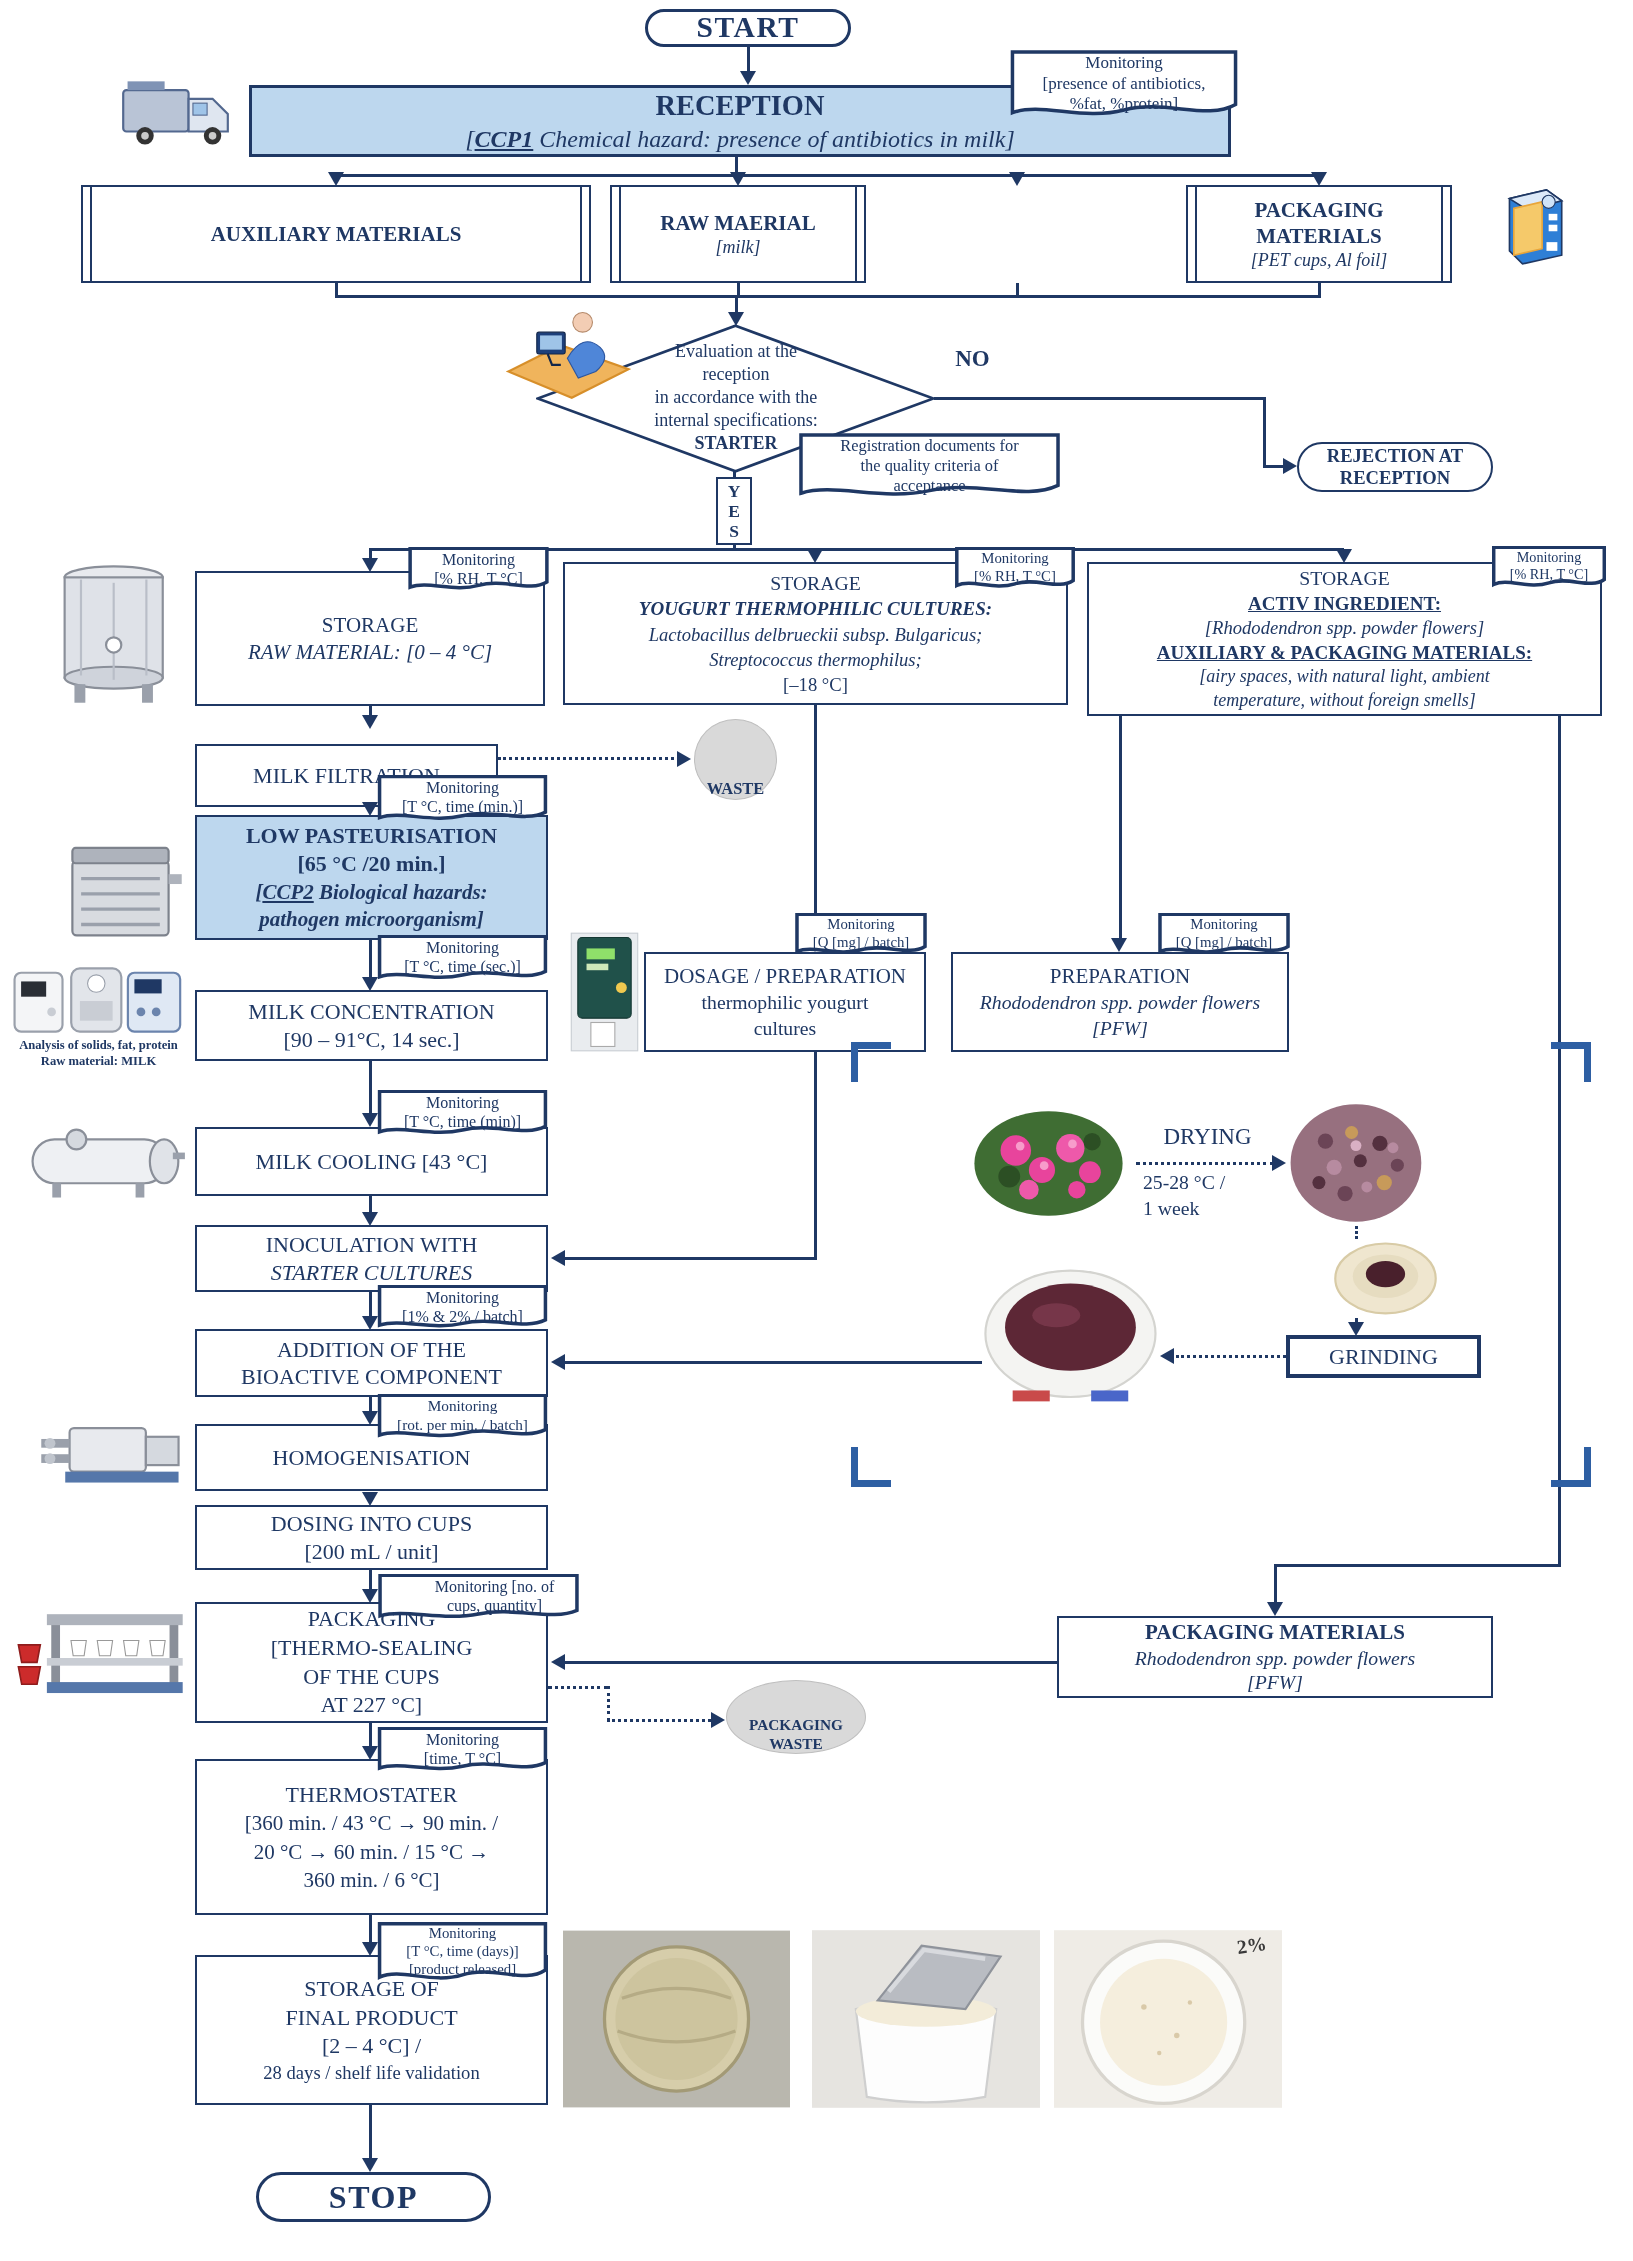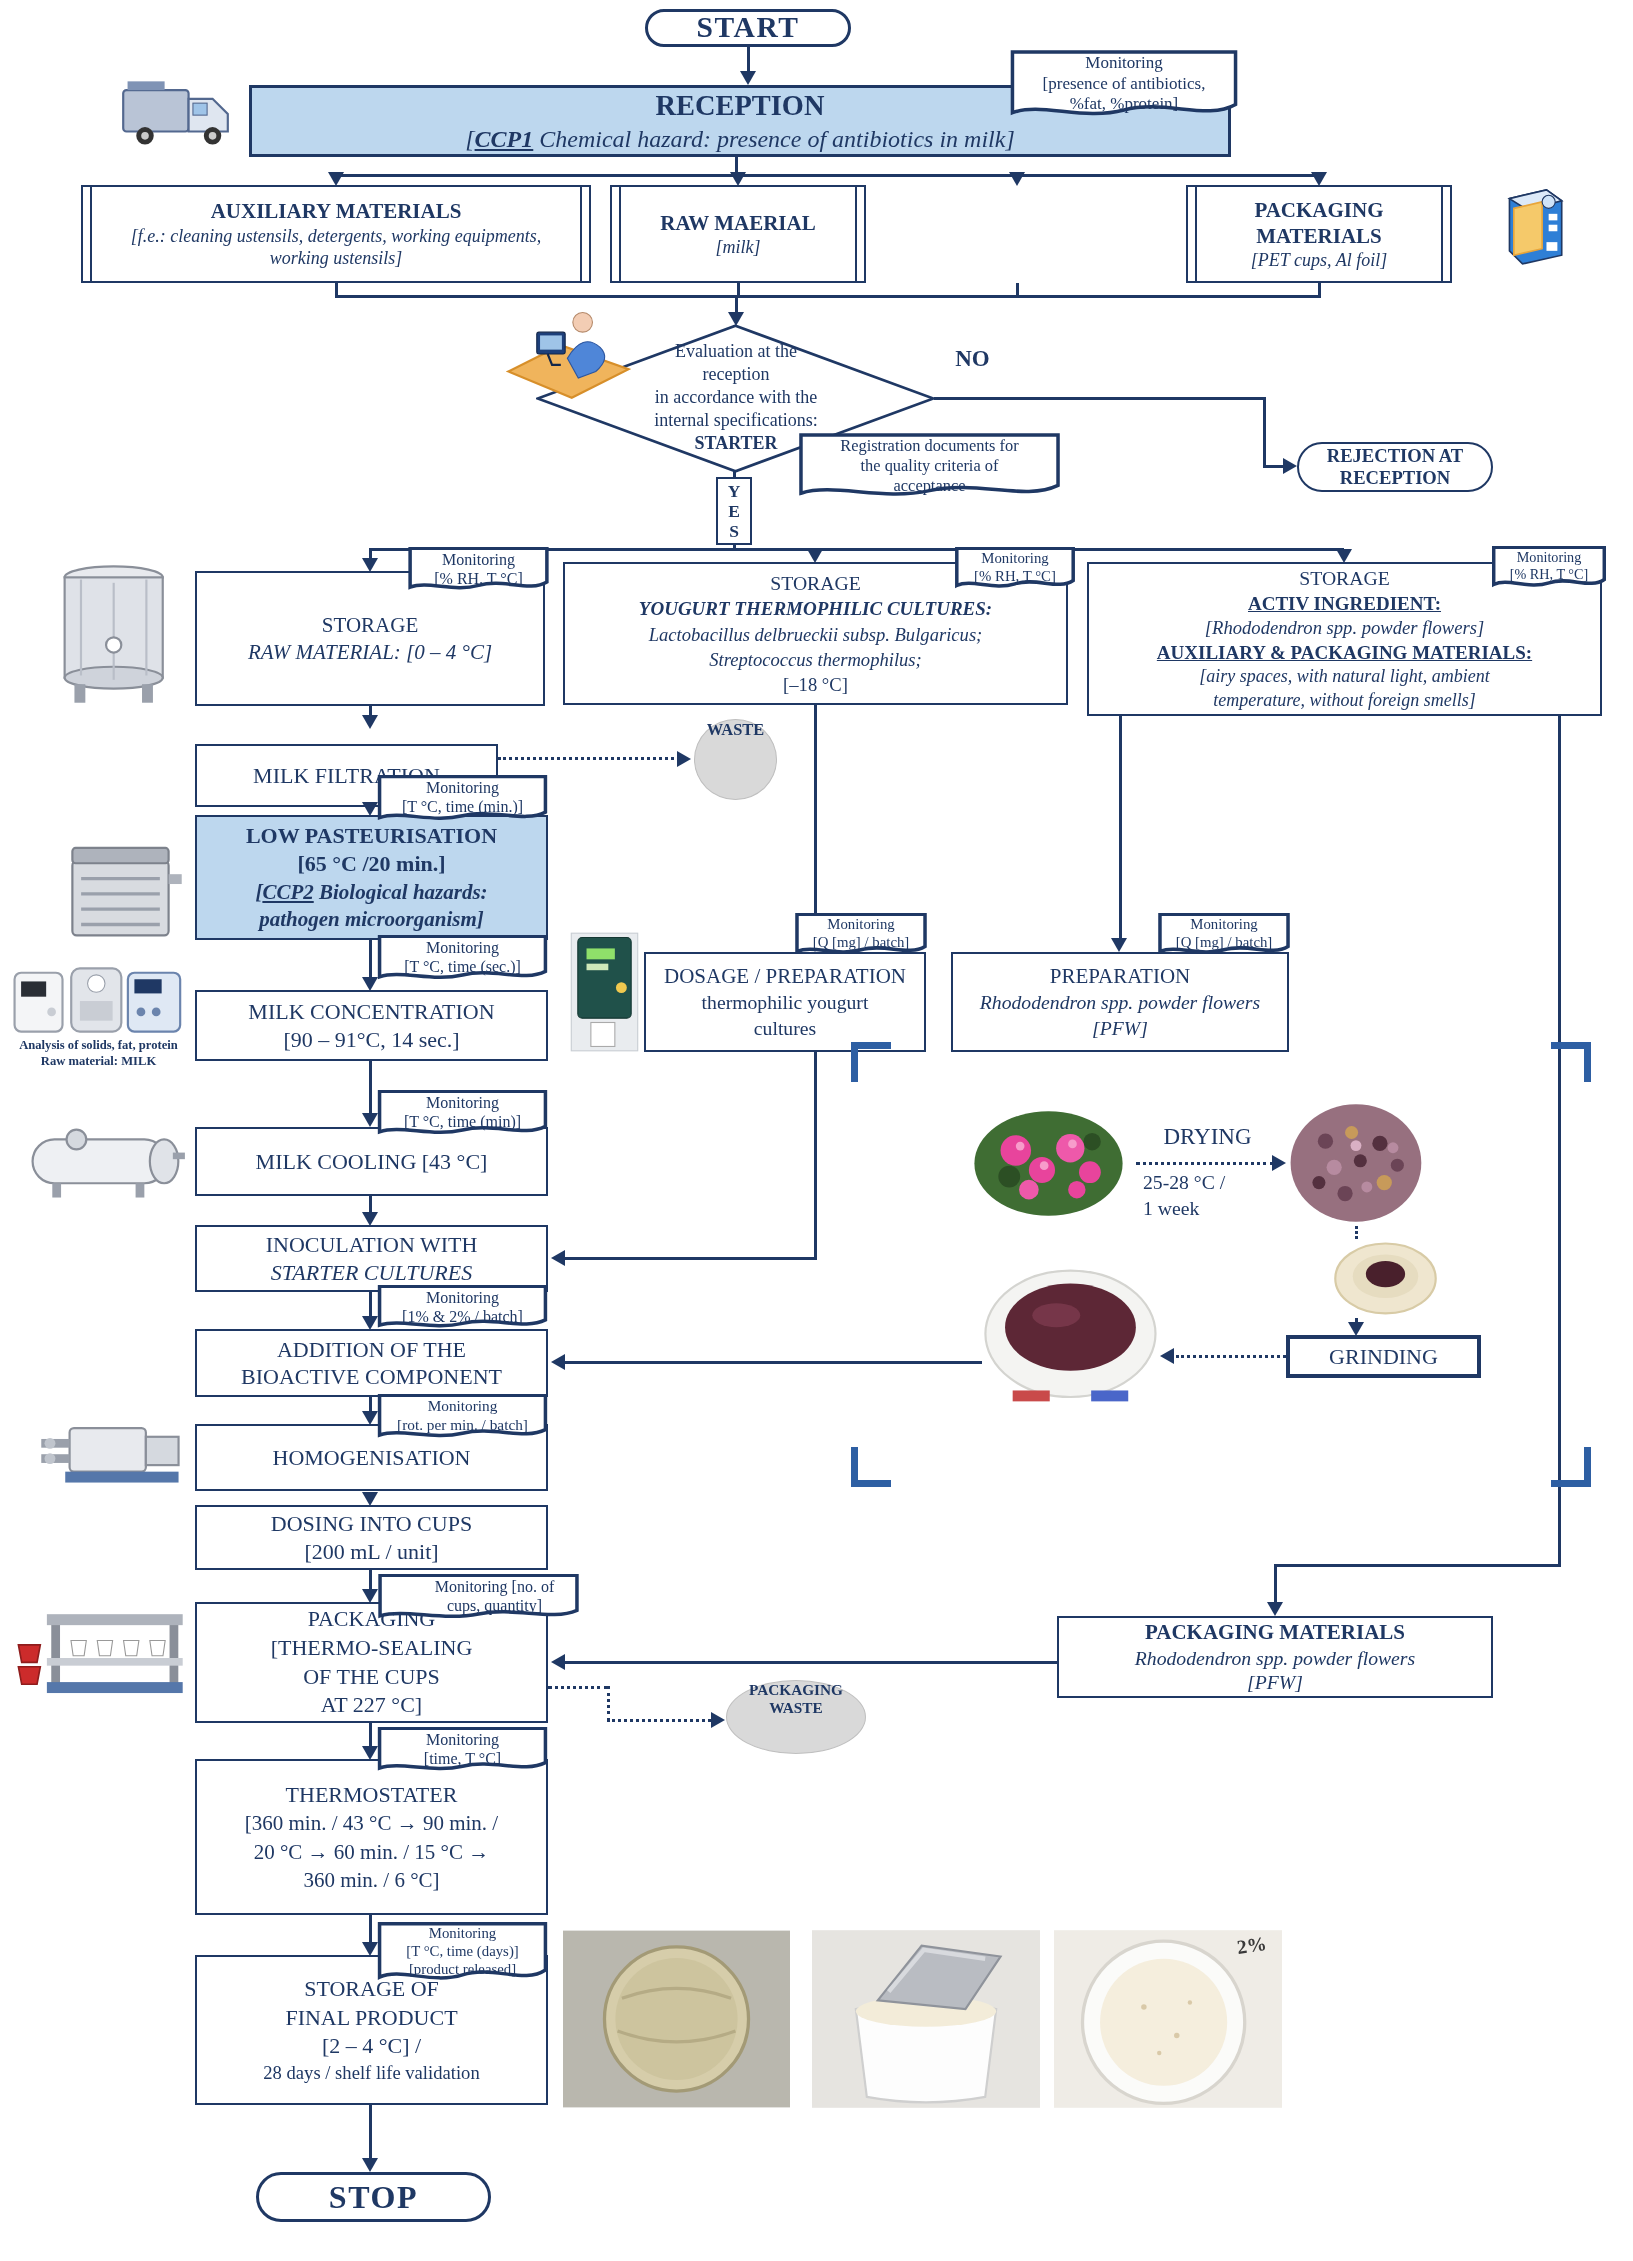--- a/index.html
+++ b/index.html
@@ -29,21 +29,21 @@
       border-right:8.2px solid transparent;border-top:14.2px solid var(--navy);z-index:2;}
   .ar{position:absolute;width:0;height:0;border-top:8.2px solid transparent;
       border-bottom:8.2px solid transparent;border-left:14.2px solid var(--navy);z-index:2;}
   .al{position:absolute;width:0;height:0;border-top:8.2px solid transparent;
       border-bottom:8.2px solid transparent;border-right:14.2px solid var(--navy);z-index:2;}
   .note{position:absolute;z-index:4;color:var(--navy);text-align:center;font-size:16px;line-height:1.2;}
   .note svg{position:absolute;left:0;top:0;width:100%;height:100%;}
   .note use{fill:#fff;stroke:var(--navy);stroke-width:3.5;}
   .note .nt{position:relative;z-index:1;padding:3.3px 4.4px 0;}
   .ellipse{position:absolute;border-radius:50%;background:var(--gray);border:1.1px solid #bfbfbf;
-      display:flex;flex-direction:column;align-items:center;justify-content:flex-start;
+      display:flex;flex-direction:column;align-items:center;justify-content:flex-end;
       font-weight:bold;color:var(--navy);z-index:2;box-sizing:border-box;text-align:center;}
   .bracket{position:absolute;width:33px;height:33px;z-index:3;}
   .b-tl{border-top:7.7px solid var(--bb);border-left:7.7px solid var(--bb);}
   .b-tr{border-top:7.7px solid var(--bb);border-right:7.7px solid var(--bb);}
   .b-bl{border-bottom:7.7px solid var(--bb);border-left:7.7px solid var(--bb);}
   .b-br{border-bottom:7.7px solid var(--bb);border-right:7.7px solid var(--bb);}
   .dtext{position:absolute;z-index:3;text-align:center;color:var(--navy);}
   .photo{position:absolute;z-index:2;}
 </style>
 </head>
@@ -85,21 +85,20 @@
 
   <div class="vl" style="left:735px;top:157px;height:18px;"></div>
   <div class="hl" style="left:334px;top:174px;width:988px;"></div>
   <div class="ad" style="left:328px;top:172px;"></div>
   <div class="ad" style="left:730px;top:172px;"></div>
   <div class="ad" style="left:1009px;top:172px;"></div>
   <div class="ad" style="left:1311px;top:172px;"></div>
 
   <div class="box pp" style="left:81px;top:185px;width:510px;height:98px;padding:0 18.6px;">
     <div class="bold" style="font-size:21px;">AUXILIARY MATERIALS</div>
-    <div class="ital" style="font-size:18px;">[f.e.: cleaning ustensils, detergents, working equipments, working ustensils]</div>
   </div>
   <div class="box pp" style="left:610px;top:185px;width:256px;height:98px;padding:0 14.2px;">
     <div class="bold" style="font-size:21px;">RAW MAERIAL</div>
     <div class="ital" style="font-size:18px;">[milk]</div>
   </div>
   <div class="box pp" style="left:1186px;top:185px;width:266px;height:98px;padding:0 14.2px;">
     <div class="bold" style="font-size:21px;">PACKAGING MATERIALS</div>
     <div class="ital" style="font-size:18px;">[PET cups, Al foil]</div>
   </div>
 

